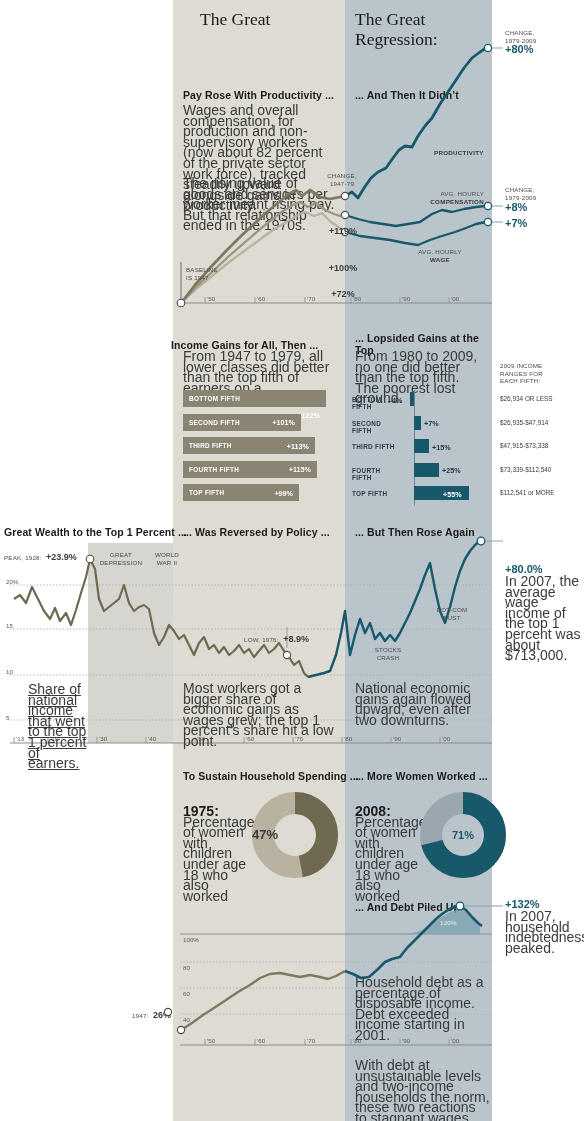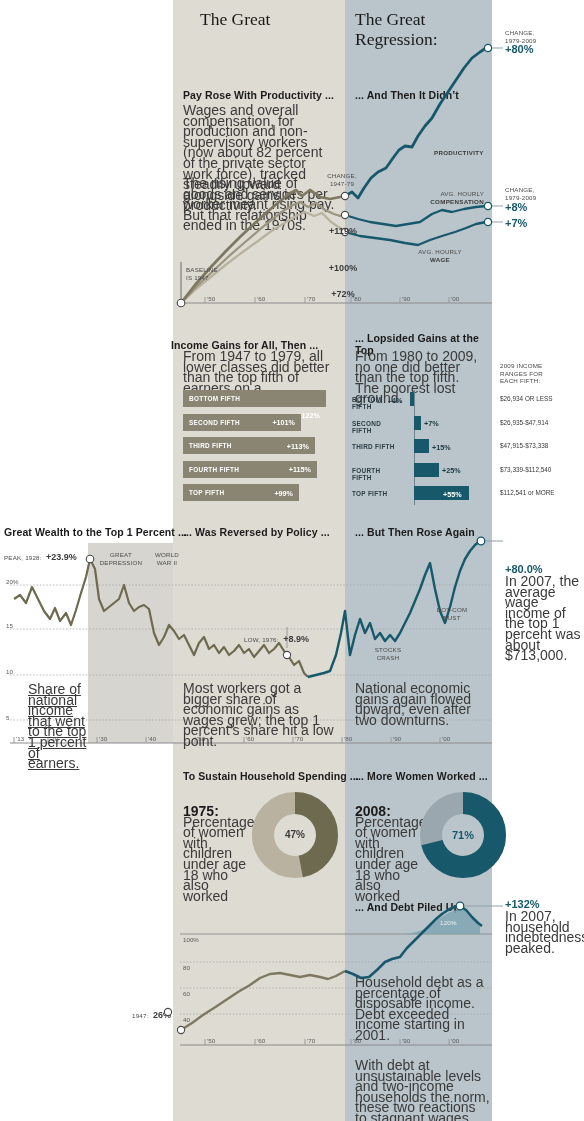--- a/index.html
+++ b/index.html
@@ -294,21 +294,21 @@
   <div class="body-txt" style="font-weight:bold;color:#1b1b1b;">2008:</div>
   <div class="body-txt">Percentage of women with children under age 18 who also worked</div>
 </div>
 
 <div class="abs" style="left:252px;top:792px;">
   <svg width="86" height="86" viewBox="0 0 86 86">
     <circle cx="43" cy="43" r="32" fill="none" stroke="#b9b2a0" stroke-width="22"></circle>
     <circle id="donut-left-arc" cx="43" cy="43" r="32" fill="none" stroke="#6e6a50" stroke-width="22" stroke-dasharray="94.49910701998097 106.56282280976579" transform="rotate(-90 43 43)"></circle>
   </svg>
 </div>
-<div class="abs" style="left:252px;top:792px;width:86px;height:86px;line-height:86px;text-align:center;font-size:10px;font-weight:bold;color:#3b3b3b;">47%</div>
+<div class="abs" style="left:252px;top:792px;width:86px;height:86px;line-height:86px;font-size:13px;font-weight:bold;color:#3b3b3b;">47%</div>
 
 <div class="abs" style="left:420px;top:792px;">
   <svg width="86" height="86" viewBox="0 0 86 86">
     <circle cx="43" cy="43" r="32" fill="none" stroke="#9aa7ae" stroke-width="22"></circle>
     <circle id="donut-right-arc" cx="43" cy="43" r="32" fill="none" stroke="#17586b" stroke-width="22" stroke-dasharray="142.7539701791202 58.30795965062657" transform="rotate(-90 43 43)"></circle>
   </svg>
 </div>
 <div class="abs" style="left:420px;top:792px;width:86px;height:86px;line-height:86px;text-align:center;font-size:11px;font-weight:bold;color:#17586b;">71%</div>
 
 <div class="abs sec-title" style="left:355px;top:901px;">... And Debt Piled Up</div>

